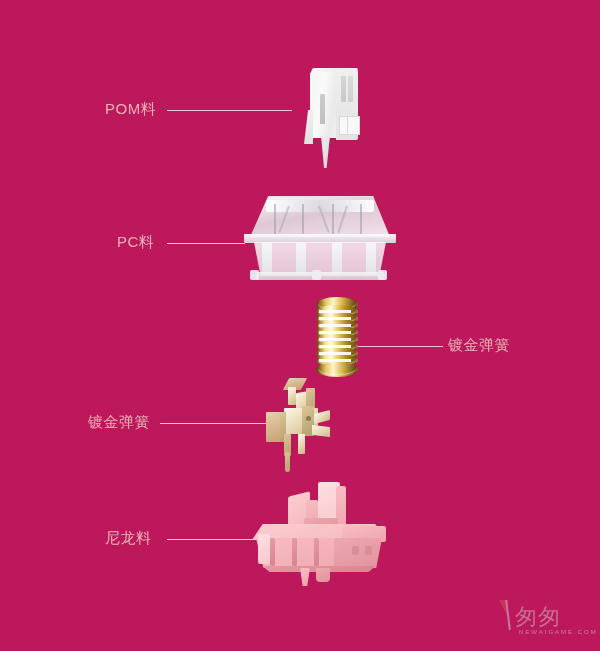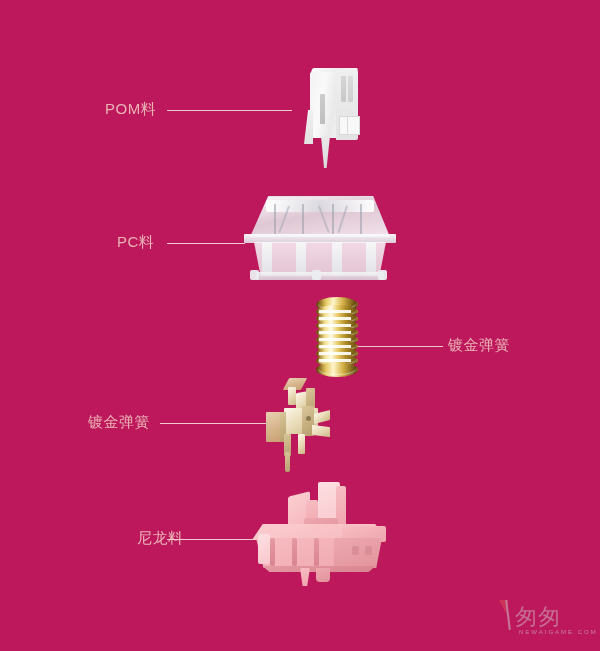--- a/index.html
+++ b/index.html
@@ -164,21 +164,21 @@
 
   <div class="label" style="left:117px;top:234px;">PC料</div>
   <div class="leader" style="left:167px;top:243px;width:78px;"></div>
 
   <div class="label" style="left:448px;top:337px;">镀金弹簧</div>
   <div class="leader" style="left:355px;top:346px;width:88px;"></div>
 
   <div class="label" style="left:88px;top:414px;">镀金弹簧</div>
   <div class="leader" style="left:160px;top:423px;width:110px;"></div>
 
-  <div class="label" style="left:105px;top:530px;margin-left:32px;">尼龙料</div>
+  <div class="label" style="left:105px;top:530px;">尼龙料</div>
   <div class="leader" style="left:167px;top:539px;width:92px;"></div>
 
   <div class="part stem-wrap">
     <div class="stem-top-bevel"></div>
     <div class="stem-body"></div>
     <div class="stem-face-right"></div>
     <div class="stem-slot-a"></div>
     <div class="stem-slot-b"></div>
     <div class="stem-groove"></div>
     <div class="stem-window"></div>

